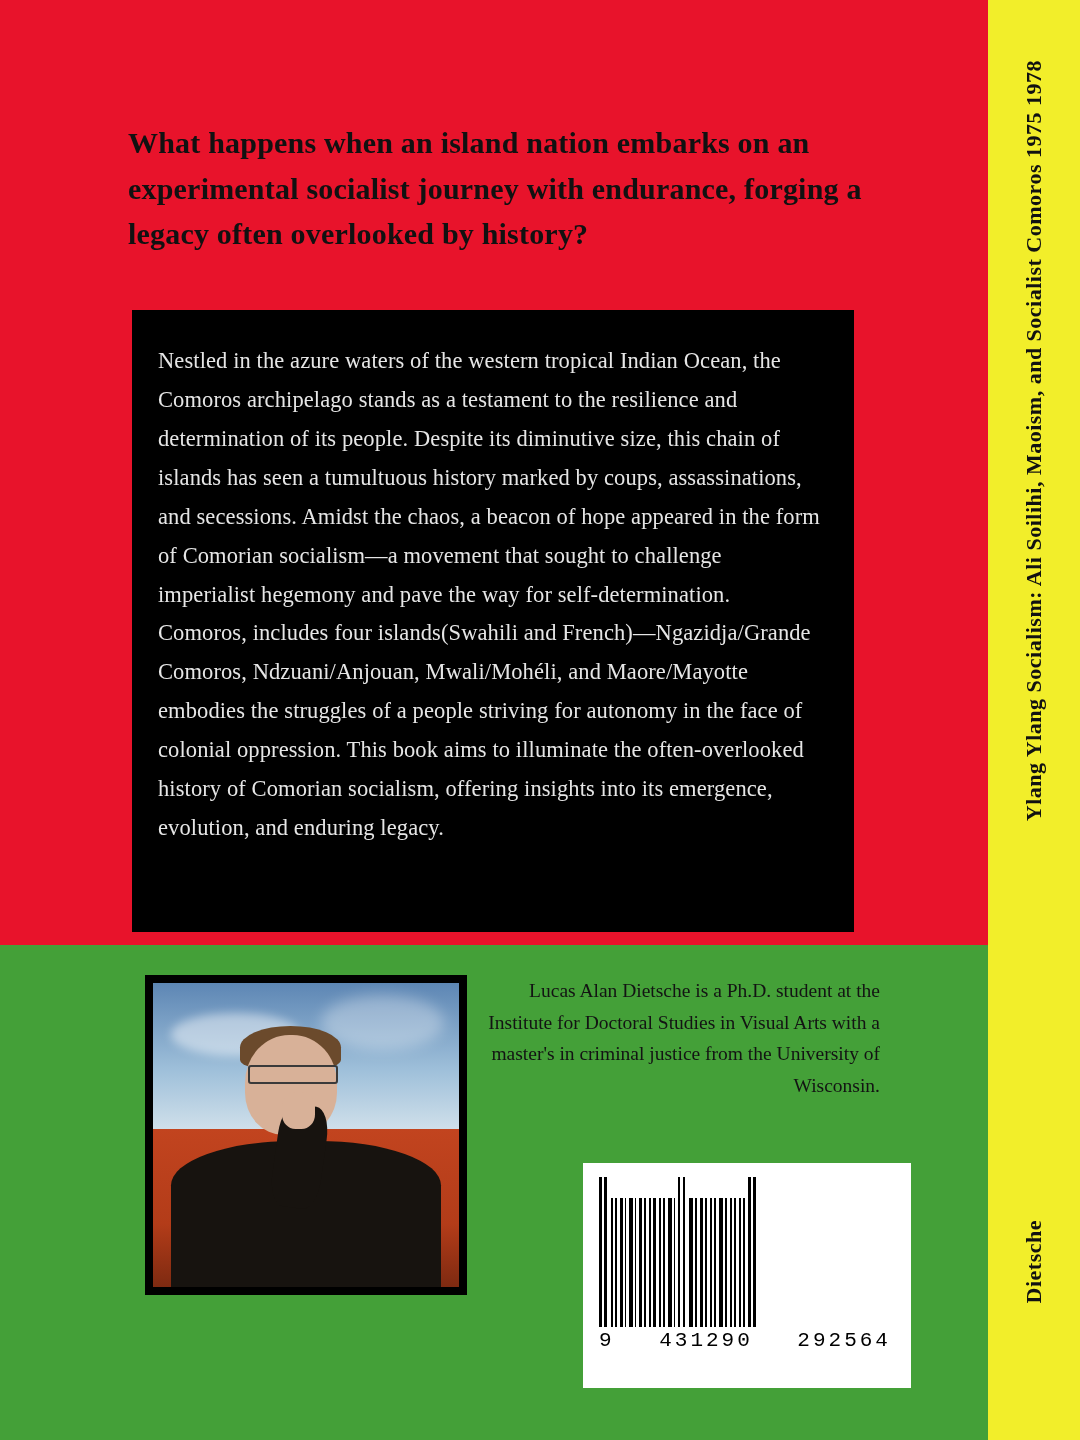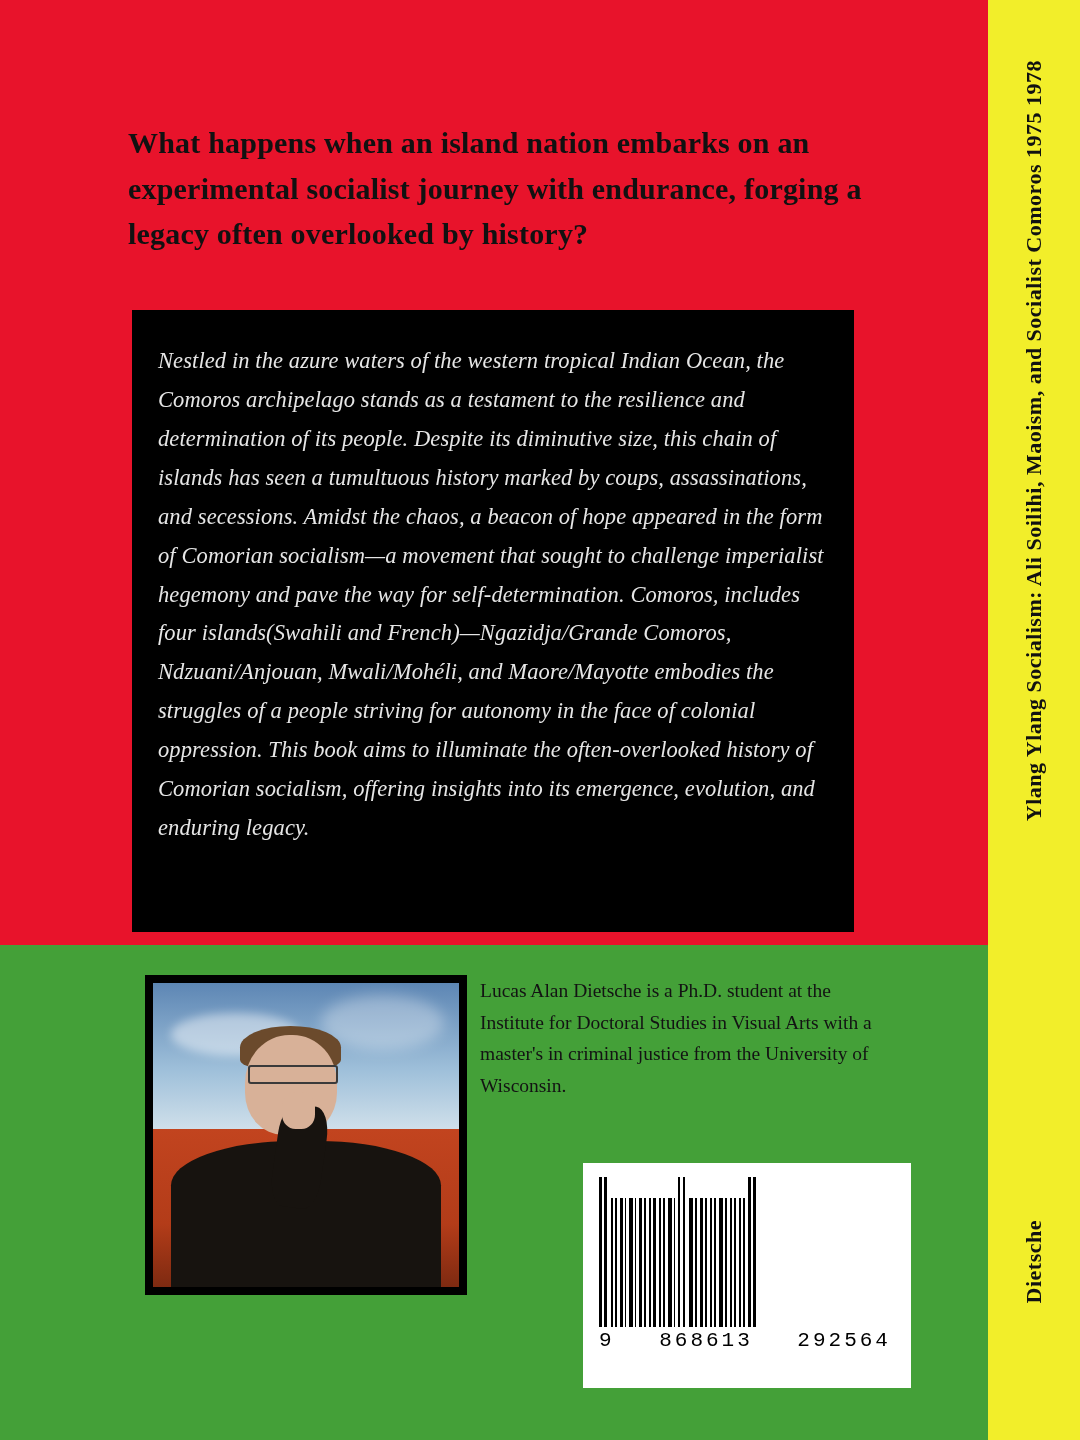--- a/index.html
+++ b/index.html
@@ -64,21 +64,20 @@
   
   .blurb-box {
     position: absolute;
     left: 132px;
     top: 310px;
     width: 722px;
     height: 622px;
     background: #000000;
     box-sizing: border-box;
     padding: 32px 30px 20px 26px;
-    font-style: italic;
   }
   .blurb-text {
     color: #e6e6e6;
     font-size: 22.5px;
     line-height: 1.73;
     letter-spacing: 0.1px;
   }
 
   
   .author-photo {
@@ -186,20 +185,21 @@
 
   
   .author-bio {
     position: absolute;
     left: 480px;
     top: 975px;
     width: 400px;
     font-size: 19.5px;
     line-height: 1.62;
     color: #131313;
+    text-align: right;
   }
 
   
   .barcode-box {
     position: absolute;
     left: 583px;
     top: 1163px;
     width: 328px;
     height: 225px;
     background: #ffffff;
@@ -365,21 +365,21 @@
         <div class="bar short" style="width: 2px;"></div>
         <div style="width: 2px; height: 1px;"></div>
         <div class="bar short" style="width: 2px;"></div>
         <div style="width: 3px; height: 1px;"></div>
         <div class="bar tall" style="width: 3px;"></div>
         <div style="width: 2px; height: 1px;"></div>
         <div class="bar tall" style="width: 3px;"></div>
       </div>
     <div class="bc-digits">
       <span class="grp">9</span>
-      <span class="grp">868613</span>
+      <span class="grp">431290</span>
       <span class="grp">292564</span>
     </div>
   </div>
 
   <div class="spine-title">
     <span>Ylang Ylang Socialism: Ali Soilihi, Maoism, and Socialist Comoros 1975 1978</span>
   </div>
   <div class="spine-author">
     <span>Dietsche</span>
   </div>

